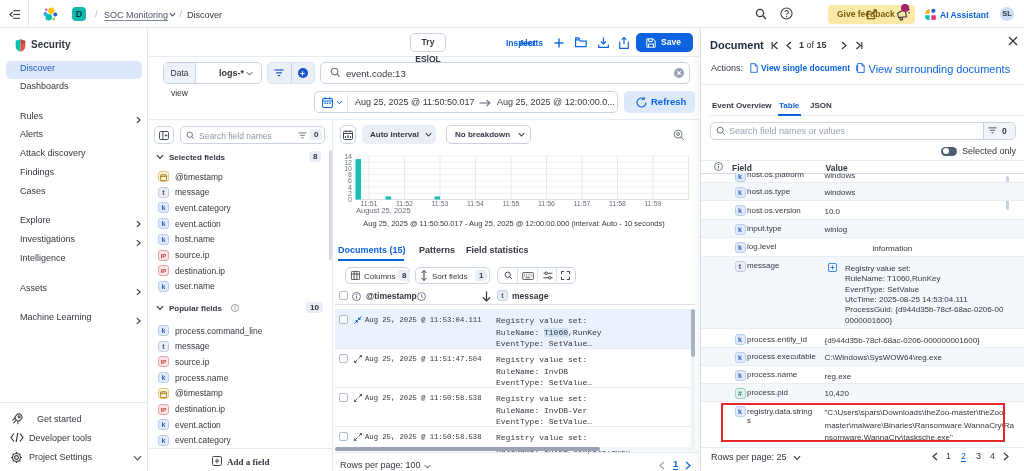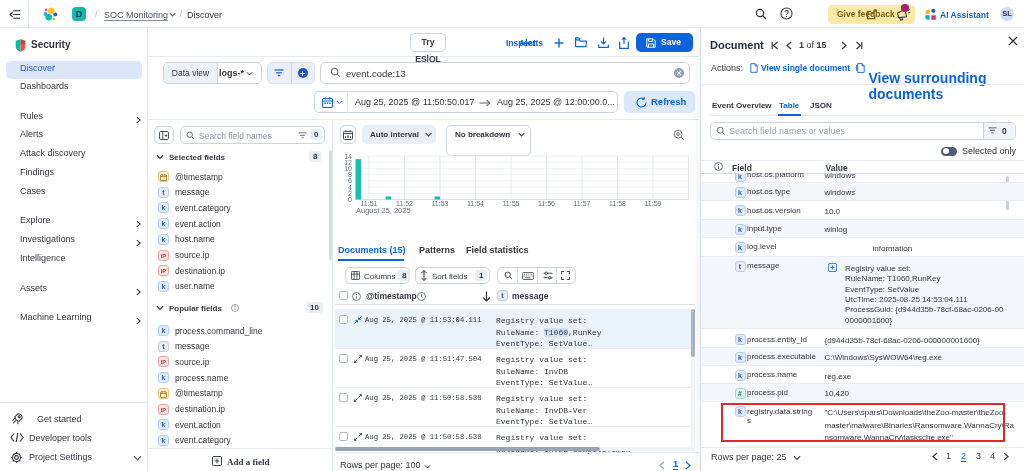--- a/index.html
+++ b/index.html
@@ -187,21 +187,21 @@
     </svg>
   <svg class="abs" style="left:470px;top:8.5px" width="10" height="12" viewBox="0 0 10 12" fill="none" stroke="#0B64DD" stroke-width="1.2">
       <path d="M5 0.8 V7 M2.8 2.6 L5 0.6 L7.2 2.6 M1 5 H0.7 V11.3 H9.3 V5 H9"></path>
     </svg>
   <div class="abs" style="left:487px;top:5px;width:57px;height:19px;background:#0B64DD;border-radius:5px;color:#fff;font-size:8.5px;font-weight:bold;line-height:19px;text-align:center;padding-left:13px;">Save</div>
   <svg class="abs" style="left:497px;top:9.5px" width="10" height="10" viewBox="0 0 12 12" fill="none" stroke="#fff" stroke-width="1.2">
       <path d="M1 1 H8.5 L11 3.5 V11 H1 Z M3.2 1 V4.2 H7.6 V1 M3 11 V7.2 H9 V11" stroke-linejoin="round"></path>
     </svg>
 
   <div class="abs" style="left:14px;top:34px;width:99px;height:22px;border:1px solid #C9D4E3;border-radius:5px;background:#fff;"></div>
-  <div class="abs" style="left:15px;top:35px;width:54px;height:20px;background:#EDF1F8;border-radius:4px 0 0 4px;border-right:1px solid #C9D4E3;color:#343741;font-size:8.5px;line-height:20px;text-align:center;">Data view</div>
+  <div class="abs" style="left:15px;top:35px;width:32px;height:20px;background:#EDF1F8;border-radius:4px 0 0 4px;border-right:1px solid #C9D4E3;color:#343741;font-size:8.5px;line-height:20px;text-align:center;">Data view</div>
   <div class="abs" style="left:70px;top:40px;font-size:9px;font-weight:bold;color:#343741;">logs-*</div>
   <svg class="abs" style="left:97px;top:42.5px" width="7" height="5.5" viewBox="0 0 9 6" fill="none" stroke="#343741" stroke-width="1.2">
       <path d="M1 1 L4.5 4.6 L8 1"></path>
     </svg>
   <div class="abs" style="left:118px;top:34px;width:48px;height:22px;background:#EBEFF8;border:1px solid #DCE2EE;border-radius:5px;"></div>
   <div class="abs" style="left:142px;top:35px;width:1px;height:20px;background:#C9D2E2;"></div>
   <svg class="abs" style="left:125px;top:41px" width="10" height="8" viewBox="0 0 10 8" stroke="#1C53C7" stroke-width="1.2">
       <line x1="0.5" y1="1" x2="9.5" y2="1"></line>
       <line x1="2.2" y1="3.8" x2="7.8" y2="3.8"></line>
       <line x1="3.8" y1="6.6" x2="6.2" y2="6.6"></line>
@@ -384,21 +384,21 @@
       <rect x="0.6" y="1.6" width="10.8" height="9.8" rx="1.2"></rect>
       <line x1="3.5" y1="0.4" x2="3.5" y2="2.6"></line>
       <line x1="8.5" y1="0.4" x2="8.5" y2="2.6"></line>
       <line x1="0.6" y1="4.2" x2="11.4" y2="4.2"></line>
       <path d="M3 9.5 V7.5 M6 9.5 V6.3 M9 9.5 V7.5" stroke-width="1.4"></path>
     </svg>
   <div class="abs" style="left:213px;top:97px;width:74px;height:19px;background:#E9EEF7;border-radius:5px;color:#343741;font-size:8px;font-weight:bold;line-height:19px;padding-left:8px;">Auto interval</div>
   <svg class="abs" style="left:276px;top:104px" width="7" height="5.5" viewBox="0 0 9 6" fill="none" stroke="#343741" stroke-width="1.3">
       <path d="M1 1 L4.5 4.6 L8 1"></path>
     </svg>
-  <div class="abs" style="left:297px;top:97px;width:85px;height:31px;background:#fff;border:1px solid #C9D4E3;border-radius:5px;color:#343741;font-size:8px;font-weight:bold;line-height:17px;padding-left:8px;">No breakdown</div>
+  <div class="abs" style="left:297px;top:97px;width:85px;height:19px;background:#fff;border:1px solid #C9D4E3;border-radius:5px;color:#343741;font-size:8px;font-weight:bold;line-height:17px;padding-left:8px;">No breakdown</div>
   <svg class="abs" style="left:369px;top:104px" width="7" height="5.5" viewBox="0 0 9 6" fill="none" stroke="#343741" stroke-width="1.3">
       <path d="M1 1 L4.5 4.6 L8 1"></path>
     </svg>
   <svg class="abs" style="left:524px;top:101px" width="12" height="12" viewBox="0 0 14 14" fill="none" stroke="#69707D" stroke-width="1.1">
       <circle cx="6" cy="6" r="4.6"></circle>
       <line x1="9.4" y1="9.4" x2="12.6" y2="12.6"></line>
       <circle cx="6" cy="6" r="1.6"></circle>
       <path d="M6 3.6 V4.6 M6 7.4 V8.4 M3.6 6 H4.6 M7.4 6 H8.4" stroke-width="1"></path>
     </svg>
 
@@ -448,20 +448,21 @@
         <text x="101" y="56.5">11:53</text>
         <text x="136.5" y="56.5">11:54</text>
         <text x="172" y="56.5">11:55</text>
         <text x="207.5" y="56.5">11:56</text>
         <text x="243" y="56.5">11:57</text>
         <text x="278.5" y="56.5">11:58</text>
         <text x="314" y="56.5">11:59</text>
     </g>
     <text x="17" y="63.5" font-size="7.5" fill="#69707D" font-family="Liberation Sans, sans-serif">August 25, 2025</text>
   </svg>
+  <div class="abs" style="left:210px;top:191px;width:310px;text-align:center;font-size:7.5px;color:#343741;">Aug 25, 2025 @ 11:50:50.017 - Aug 25, 2025 @ 12:00:00.000 (interval: Auto - 10 seconds)</div>
 
   <div class="abs" style="left:189px;top:217px;font-size:9px;font-weight:bold;color:#0B64DD;">Documents (15)</div>
   <div class="abs" style="left:189px;top:230.5px;width:66px;height:2px;background:#0B64DD;"></div>
   <div class="abs" style="left:270px;top:217px;font-size:9px;font-weight:bold;color:#343741;">Patterns</div>
   <div class="abs" style="left:317px;top:217px;font-size:9px;font-weight:bold;color:#343741;">Field statistics</div>
 
   <div class="abs" style="left:196px;top:239px;width:65px;height:17px;border:1px solid #C9D4E3;border-radius:5px;background:#fff;"></div>
   <svg class="abs" style="left:202px;top:243px" width="9" height="9" viewBox="0 0 11 11" fill="none" stroke="#343741" stroke-width="1">
       <rect x="0.5" y="0.5" width="10" height="10" rx="1"></rect>
       <line x1="0.5" y1="3.8" x2="10.5" y2="3.8"></line>
@@ -594,21 +595,21 @@
   <svg class="abs" style="left:49px;top:34.5px" width="8" height="10" viewBox="0 0 10 12" fill="none" stroke="#0B64DD" stroke-width="1.1">
       <path d="M1 0.6 H6.5 L9 3.1 V11.4 H1 Z" stroke-linejoin="round"></path>
       <path d="M6.3 0.8 V3.4 H8.9"></path>
     </svg>
   <div class="abs" style="left:60px;top:35px;font-size:8.5px;font-weight:bold;color:#0B64DD;">View single document</div>
   <svg class="abs" style="left:155px;top:34.5px" width="9" height="10" viewBox="0 0 11 12" fill="none" stroke="#0B64DD" stroke-width="1.1">
       <path d="M2 0.6 H7.5 L10 3.1 V11.4 H2 Z" stroke-linejoin="round"></path>
       <path d="M7.3 0.8 V3.4 H9.9"></path>
       <line x1="0.8" y1="2.5" x2="0.8" y2="9.5"></line>
     </svg>
-  <div class="abs" style="left:167.5px;top:42px;font-size:14px;font-weight:bold;color:#0B64DD;">View surrounding documents</div>
+  <div class="abs" style="left:167.5px;top:35px;font-size:11px;font-weight:normal;color:#0B64DD;">View surrounding documents</div>
 
   <div class="abs" style="left:0;top:56px;width:324px;height:1px;background:#E6EBF2"></div>
 
   <div class="abs" style="left:11px;top:72.5px;font-size:8px;font-weight:bold;color:#343741;">Event Overview</div>
   <div class="abs" style="left:78px;top:72.5px;font-size:8px;font-weight:bold;color:#0B64DD;">Table</div>
   <div class="abs" style="left:8px;top:87px;width:316px;height:1px;background:#E6EBF2;"></div>
   <div class="abs" style="left:76.5px;top:86px;width:23px;height:2px;background:#0B64DD;"></div>
   <div class="abs" style="left:109px;top:72.5px;font-size:8px;font-weight:bold;color:#343741;">JSON</div>
 
   <div class="abs" style="left:9px;top:93.5px;width:306px;height:18px;border:1px solid #C9D4E3;border-radius:5px;background:#fff;"></div>

